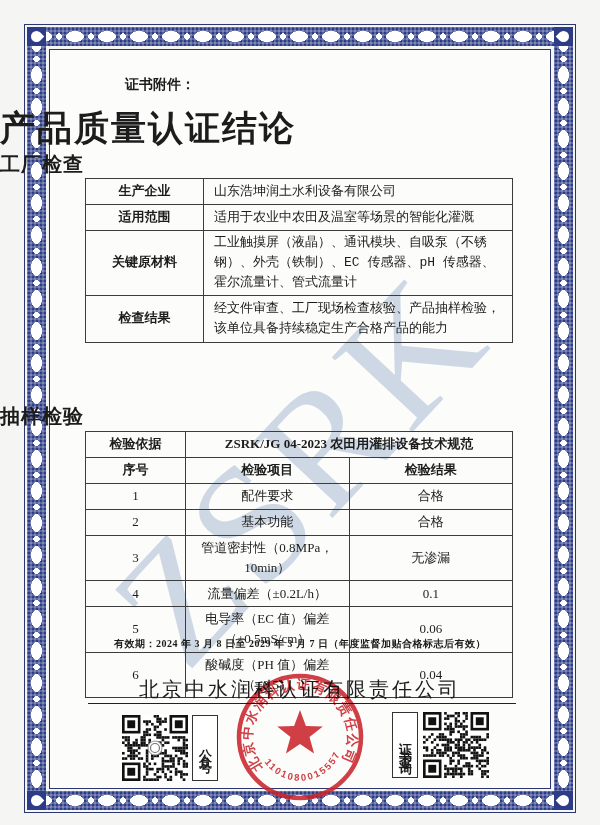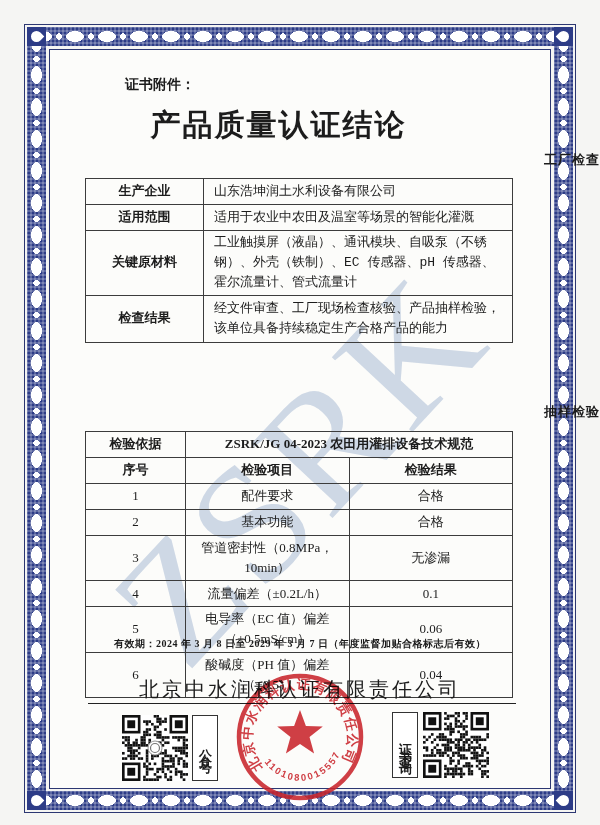--- a/index.html
+++ b/index.html
@@ -49,24 +49,24 @@
   .watermark{
     position:absolute;left:300px;top:470px;z-index:1;
     transform:translate(-50%,-50%) rotate(-47deg);
     font-family:"Liberation Serif",serif;font-size:168px;letter-spacing:6px;
     color:rgba(168,186,211,.55);white-space:nowrap;pointer-events:none;
   }
 
   
   .content{position:absolute;left:0;top:0;width:600px;height:825px;z-index:2;}
   .attach{position:absolute;left:94px;top:76px;font-size:14px;font-weight:bold;margin-left:31px;}
-  .doc-title{position:absolute;left:0;top:105px;width:557px;text-align:center;
+  .doc-title{position:absolute;left:0;top:105px;width:557px;text-align:left;
     font-family:"Liberation Sans","DejaVu Sans",sans-serif;
-    font-size:30px;font-weight:bold;letter-spacing:2px;}
-  .sec-title{position:absolute;width:600px;text-align:right;font-size:13px;font-weight:bold;letter-spacing:1px;}
+    font-size:35px;font-weight:bold;letter-spacing:2px;}
+  .sec-title{position:absolute;width:600px;text-align:left;font-size:20px;font-weight:bold;letter-spacing:1px;}
   .sec1{top:151px;} .sec2{top:403px;}
 
   table{border-collapse:collapse;table-layout:fixed;position:absolute;left:85px;
     background:transparent;}
   td{border:1.5px solid #3c3c3c;font-size:13px;line-height:1.55;
     padding:2px 6px;vertical-align:middle;background:transparent;}
   .t1{top:178px;width:428px;}
   .t1 td.lbl{width:113px;text-align:center;font-weight:bold;padding:2px 2px;}
   .t1 td.val{text-align:left;padding-left:10px;}
   .t1 tr.h25 td{height:21px;}

